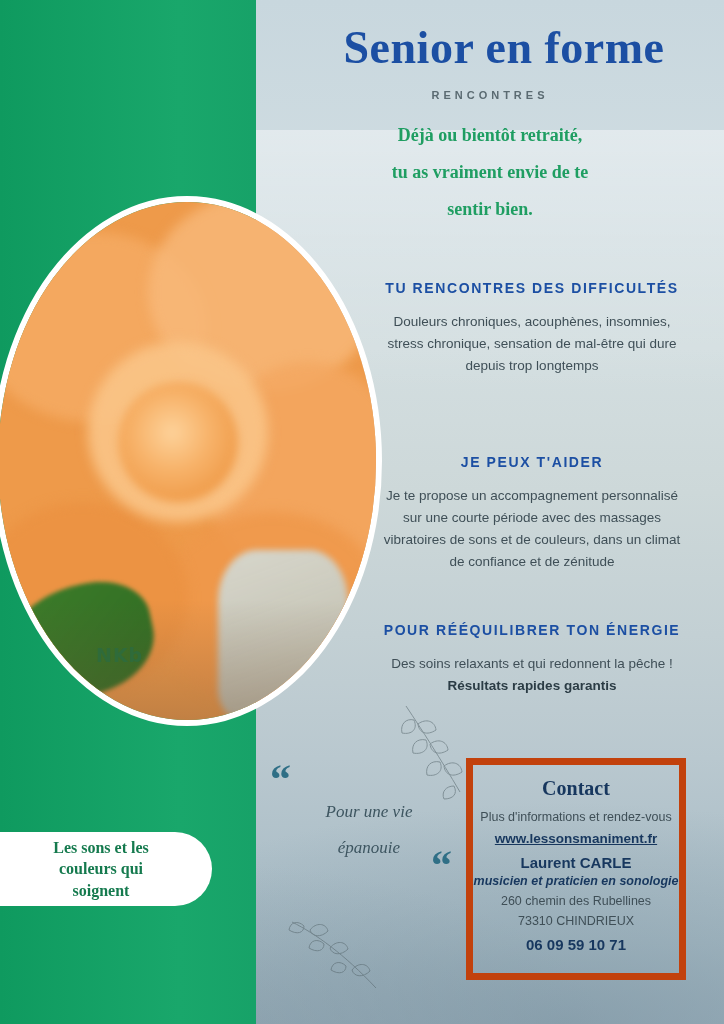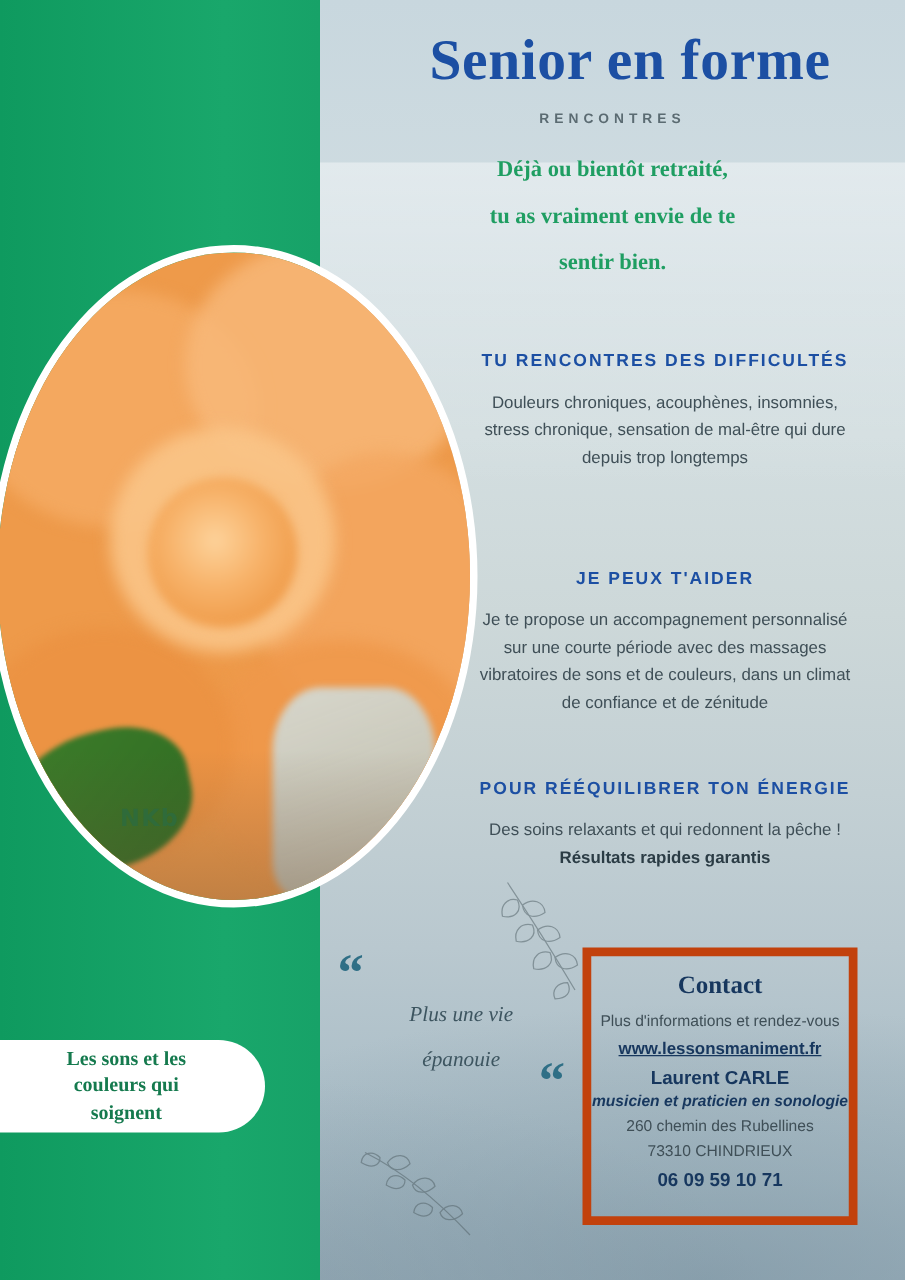--- a/index.html
+++ b/index.html
@@ -398,21 +398,21 @@
       <path d="M36 32 C30 26, 22 28, 21 36 C29 41, 36 39, 36 32Z"></path>
       <path d="M42 36 C48 28, 58 29, 60 37 C53 44, 44 43, 42 36Z"></path>
       <path d="M58 54 C52 48, 44 50, 43 58 C51 63, 58 61, 58 54Z"></path>
       <path d="M64 58 C70 50, 80 51, 82 59 C75 66, 66 65, 64 58Z"></path>
     </g>
   </svg>
 
   <div class="quote-block">
     <div class="quote-mark left">“</div>
     <div class="quote-text">
-      <div>Plus une vie</div>
+      <div>Pour une vie</div>
       <div>épanouie</div>
     </div>
     <div class="quote-mark right">“</div>
   </div>
 
   <div class="contact-box">
     <div class="contact-title">Contact</div>
     <div class="contact-line">Plus d'informations et rendez-vous</div>
     <div class="contact-url">www.lessonsmaniment.fr</div>
     <div class="contact-name">Laurent CARLE</div>

